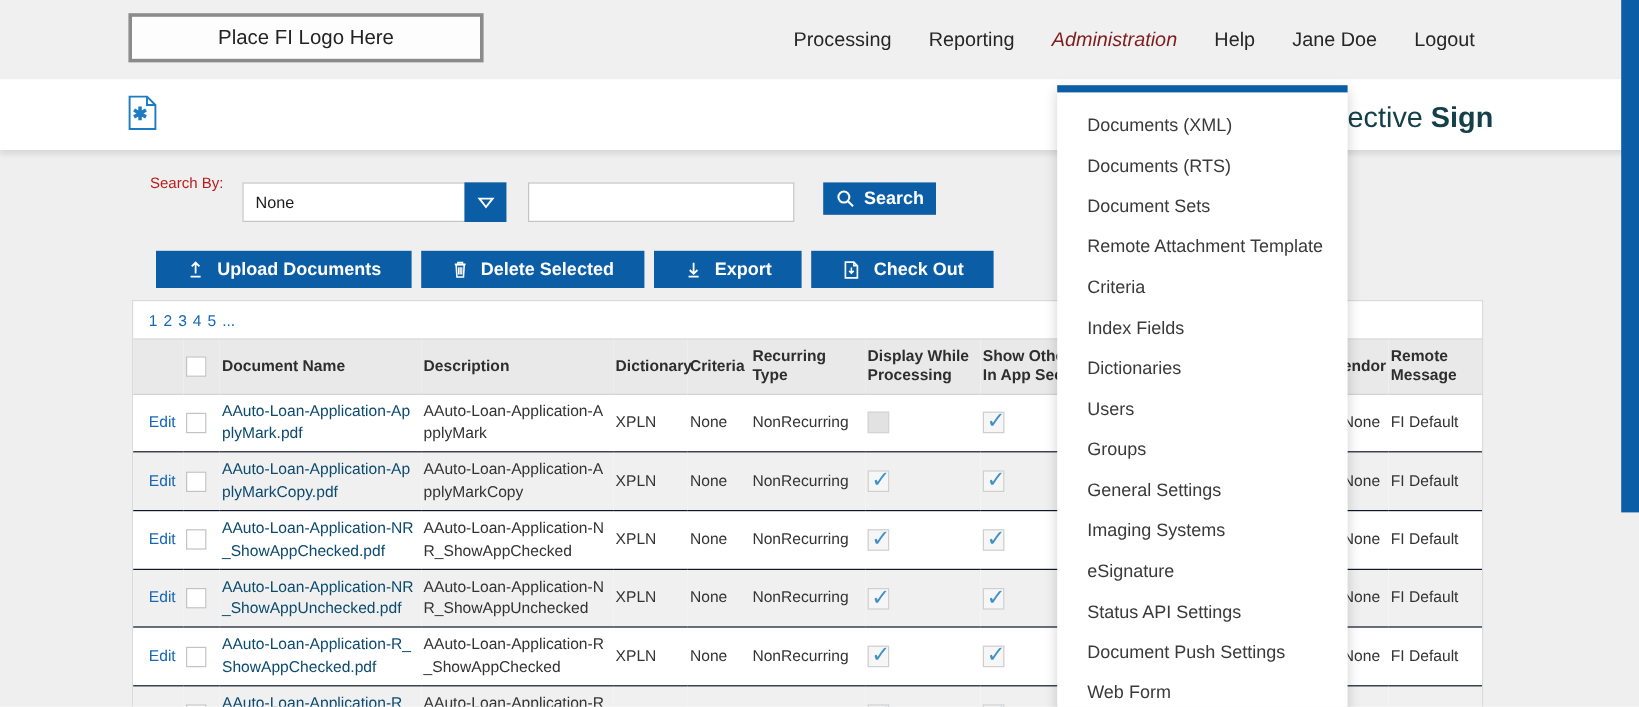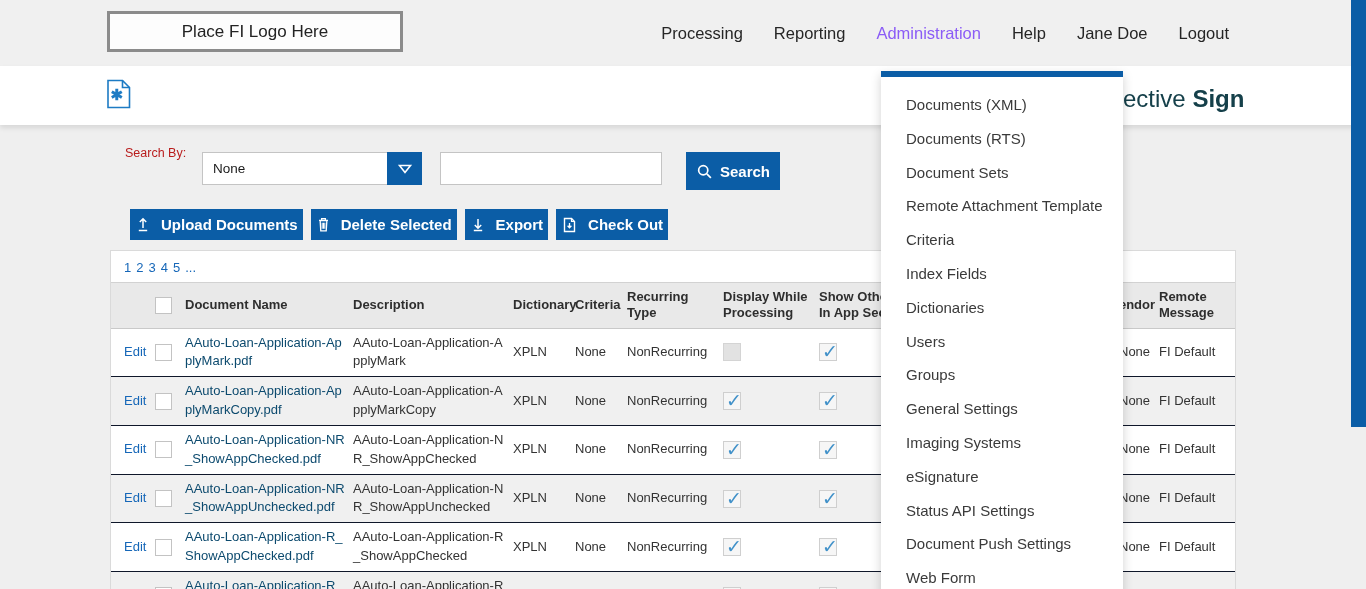--- a/index.html
+++ b/index.html
@@ -7,47 +7,47 @@
   body { position:relative; background:#efefef; font-family:"Liberation Sans", sans-serif; }
 
   
   .topbar { position:absolute; top:0; left:0; width:1366px; height:66px; background:#f0f0f0; }
   .logo-box { position:absolute; left:107px; top:11px; width:296px; height:41px; background:#fdfdfd;
               border:3px solid #8b8b8b; display:flex; align-items:center; justify-content:center;
               font-size:17px; color:#232323; }
   .nav { position:absolute; top:0; right:137px; height:66px; display:flex; align-items:center;
          gap:31px; font-size:16.5px; color:#262626; }
   .nav-item { cursor:pointer; white-space:nowrap; }
-  .nav-item.active { color:#8b5cf6; }
+  .nav-item.active { color:#7f1d1d;font-style:italic; }
 
   
   .band { position:absolute; top:66px; left:0; width:1366px; height:59px; background:#ffffff;
           box-shadow:0 3px 5px rgba(0,0,0,0.10); z-index:2; }
   .title-wrap { position:absolute; left:106px; top:13px; display:flex; align-items:center; gap:11px; }
   .page-title { font-size:22px; color:#3c3c3c; font-weight:400; }
   .brand { position:absolute; left:1123px; top:19px; font-size:24px; color:#15404a; white-space:nowrap; }
   .brand .bold { font-weight:700; }
 
   
   .search-label { position:absolute; left:125px; top:146px; font-size:12.5px; color:#b91c1c; z-index:3; }
   .select { position:absolute; left:202px; top:152px; width:220px; height:33px; background:#fff;
             border:1px solid #c4c4c4; z-index:3; cursor:pointer; }
   .select-value { line-height:31px; padding-left:10px; font-size:13.5px; color:#1a1a1a; }
   .select-chevron { position:absolute; right:-1px; top:-1px; width:35px; height:33px; background:#0b5da6;
                     display:flex; align-items:center; justify-content:center; }
   .search-input { position:absolute; left:440px; top:152px; width:222px; height:33px; border:1px solid #c4c4c4;
                   background:#fff; padding:0 9px; font-size:13px; font-family:inherit; z-index:3; }
-  .search-btn { position:absolute; left:686px; top:152px; width:94px; height:38px; background:#0b5da6;
+  .search-btn { position:absolute; left:686px; top:152px; width:94px; height:27px; background:#0b5da6;
                 color:#fff; font-size:15px; font-weight:700; border:none; display:flex; align-items:center;
                 justify-content:center; gap:7px; cursor:pointer; z-index:3; font-family:inherit; }
 
   
   .toolbar { position:absolute; left:130px; top:209px; display:flex; gap:8px; z-index:3; }
   .btn { height:31px; background:#0b5da6; color:#fff; font-weight:700; font-size:15px; border:none;
-         display:inline-flex; align-items:center; gap:10px; padding:0 5px; cursor:pointer;
+         display:inline-flex; align-items:center; gap:10px; padding:0 25px; cursor:pointer;
          font-family:inherit; white-space:nowrap; }
 
   
   .table-wrap { position:absolute; left:110px; top:250px; width:1126px; background:#fff;
                 border:1px solid #dadada; padding-bottom:30px; z-index:1; }
   .pagination { padding:9px 0 7px 13px; font-size:13px; display:flex; gap:5px; }
   .page-link { color:#1667b8; cursor:pointer; }
   table { border-collapse:collapse; width:1124px; table-layout:fixed; font-size:13px; color:#333; }
   thead th { background:#e9e9e9; font-weight:700; color:#2e2e2e; text-align:left; vertical-align:middle;
              padding:6px 2px; white-space:pre-line; line-height:1.25; height:40px;

